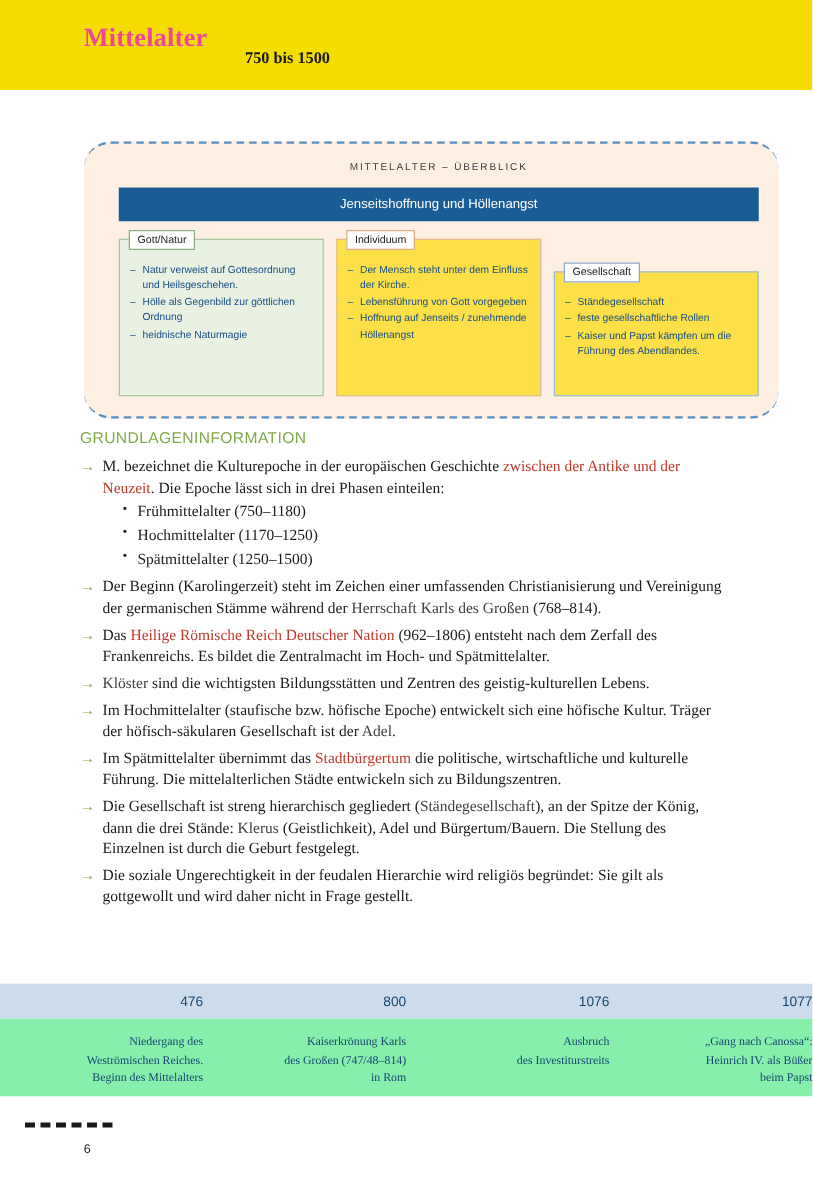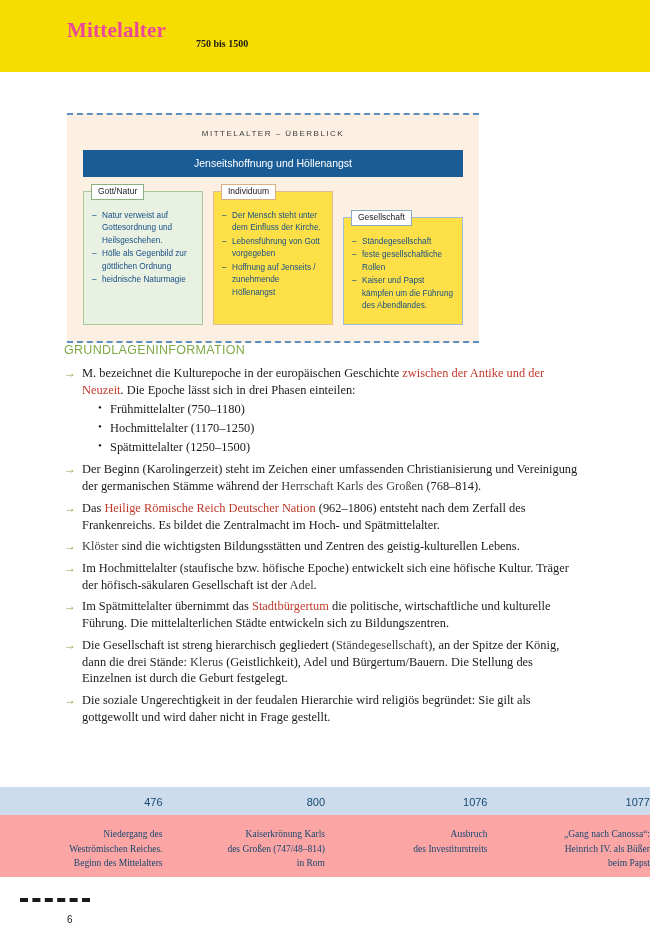--- a/index.html
+++ b/index.html
@@ -31,36 +31,37 @@
     top: 18px;
     font-size: 21px;
     font-weight: bold;
     color: #ec4899;
     letter-spacing: 0.2px;
   }
   .header-sub {
     position: absolute;
     left: 196px;
     top: 38px;
-    font-size: 10px;
+    font-size: 13px;
     font-weight: bold;
     color: #1a1a1a;
   }
 
   
   .overview {
     position: absolute;
     left: 67px;
     top: 113px;
-    width: 412px;
+    width: 556px;
     background: #fdf0e3;
     border-top: 2px dashed #5a8fc0;
     border-bottom: 2px dashed #5a8fc0;
     box-sizing: border-box;
-    padding: 14px 0 16px 0;
+    padding: 14px 0 16px 12px;
+    border-radius: 22px;
   }
   .overview-kicker {
     text-align: center;
     font-family: "Liberation Sans", sans-serif;
     font-size: 8px;
     letter-spacing: 1.5px;
     color: #3a3a3a;
     margin-bottom: 12px;
   }
   .overview-banner {
@@ -189,21 +190,21 @@
     top: 787px;
     width: 650px;
   }
   .timeline-band {
     background: #ccdcec;
     height: 28px;
     display: flex;
     align-items: center;
   }
   .timeline-strip {
-    background: #fca5a5;
+    background: #86efac;
     height: 62px;
     display: flex;
     padding-top: 12px;
     box-sizing: border-box;
   }
   .tl-col {
     flex: 1;
     text-align: right;
   }
   .tl-year {

